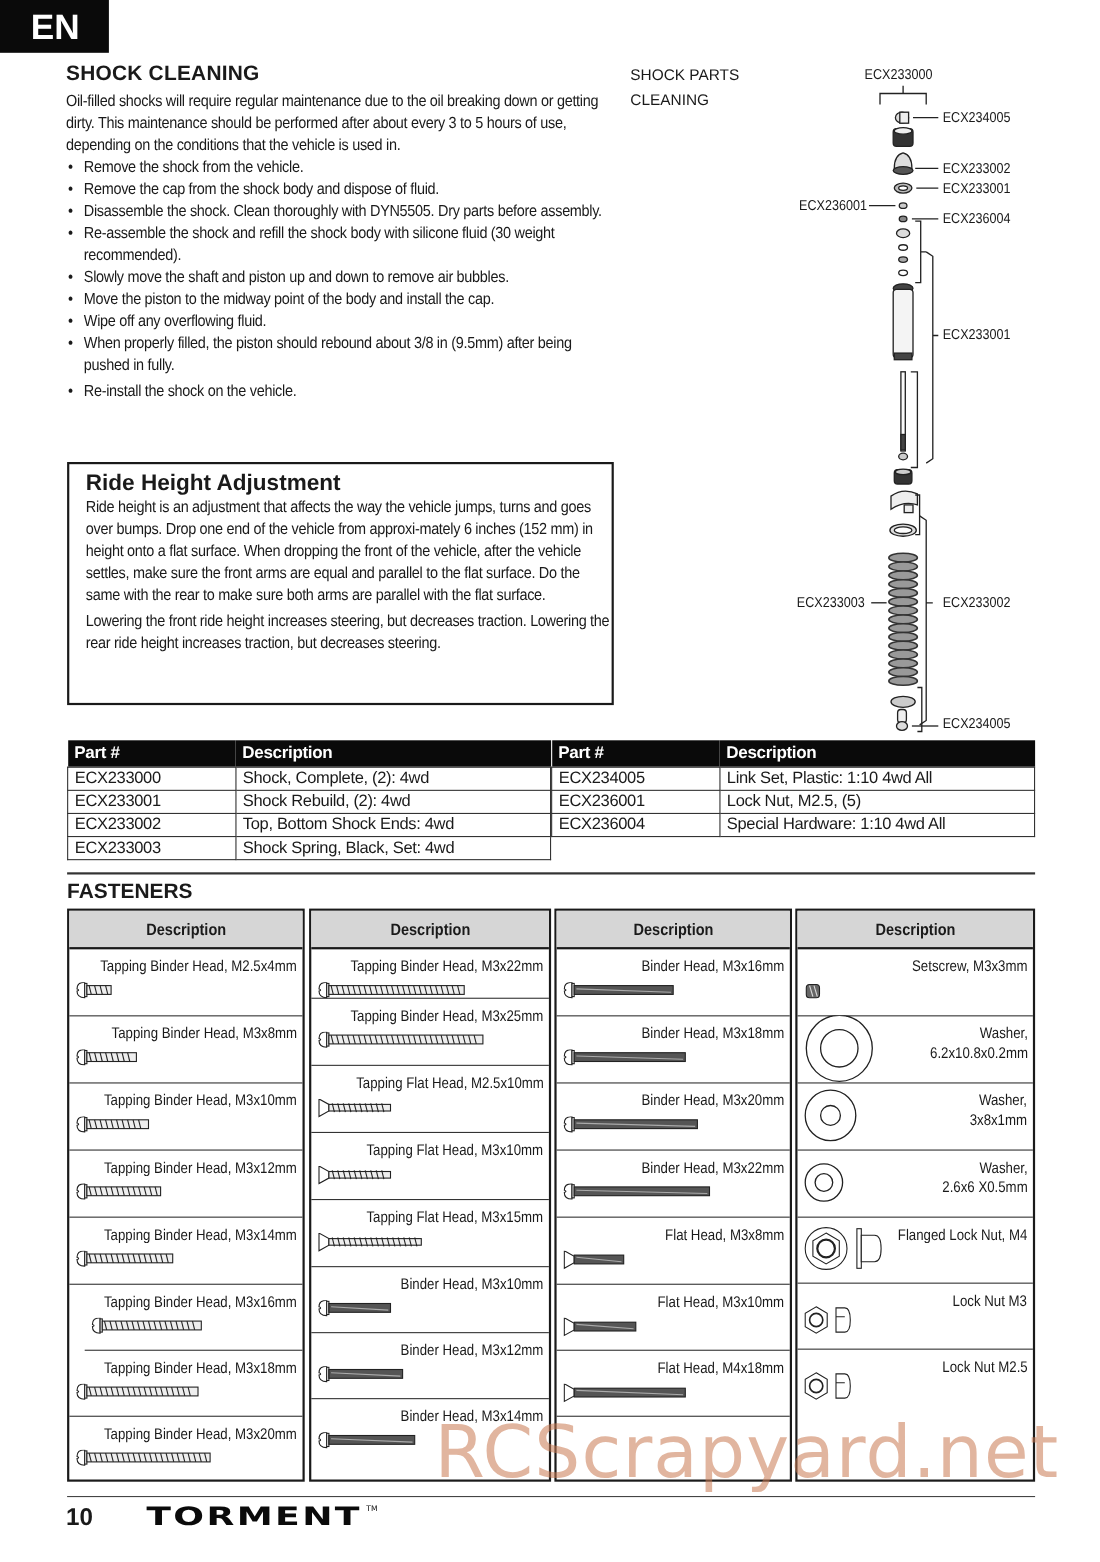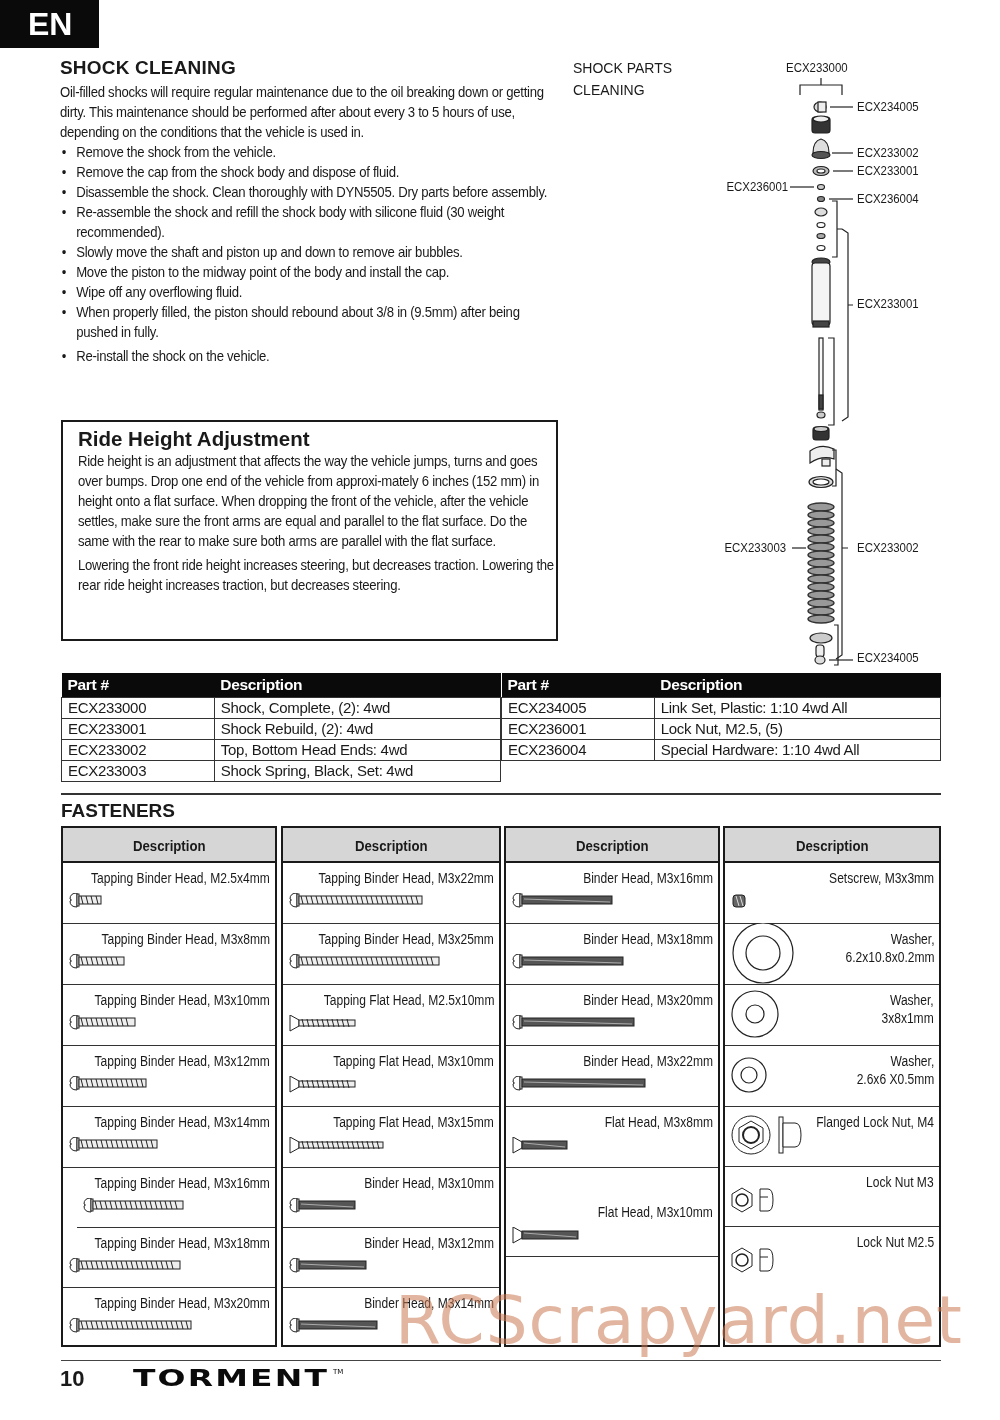--- a/index.html
+++ b/index.html
@@ -199,21 +199,21 @@
       <tr>
           <td>ECX233000</td>
           <td>Shock, Complete, (2): 4wd</td>
         </tr>
       <tr>
           <td>ECX233001</td>
           <td>Shock Rebuild, (2): 4wd</td>
         </tr>
       <tr>
           <td>ECX233002</td>
-          <td>Top, Bottom Head Ends: 4wd</td>
+          <td>Top, Bottom Shock Ends: 4wd</td>
         </tr>
       <tr>
           <td>ECX233003</td>
           <td>Shock Spring, Black, Set: 4wd</td>
         </tr>
     </tbody>
   </table>
   <table class="tr cond">
     <colgroup>
         <col style="width:153px">
@@ -416,21 +416,21 @@
           <line x1="97" y1="3" x2="99" y2="11" stroke="#222"></line>
           <line x1="102" y1="3" x2="104" y2="11" stroke="#222"></line>
           <line x1="107" y1="3" x2="109" y2="11" stroke="#222"></line>
           <line x1="112" y1="3" x2="114" y2="11" stroke="#222"></line>
           <line x1="117" y1="3" x2="119" y2="11" stroke="#222"></line>
         </svg>
       </div>
     </div>
     <div class="fcol" style="left: 220px; width: 220px;">
       <div class="fhead"><span>Description</span></div>
-      <div class="fcell" style="height: 61px;">
+      <div class="fcell" style="height: 45px;">
         <div class="flabel" style="white-space: pre;">Tapping Binder Head, M3x22mm</div>
         <svg width="141" height="19" viewBox="0 0 141 19" style="top: 30px; left: 6px;">
           <path d="M8 0 q-7 0 -7 6 q3 1 0 2 q0 6 7 6 z" fill="#fff" stroke="#222"></path>
           <rect x="8" y="1" width="2" height="12" fill="#fff" stroke="#222"></rect>
            <rect x="10" y="3" width="123" height="8" fill="#eee" stroke="#222"></rect>
           <line x1="12" y1="3" x2="14" y2="11" stroke="#222"></line>
           <line x1="17" y1="3" x2="19" y2="11" stroke="#222"></line>
           <line x1="22" y1="3" x2="24" y2="11" stroke="#222"></line>
           <line x1="27" y1="3" x2="29" y2="11" stroke="#222"></line>
           <line x1="32" y1="3" x2="34" y2="11" stroke="#222"></line>
@@ -614,26 +614,34 @@
         </svg>
       </div>
       <div class="fcell" style="height: 61px;">
         <div class="flabel" style="white-space: pre;">Flat Head, M3x8mm</div>
         <svg width="63" height="19" viewBox="0 0 63 19" style="top: 30px; left: 6px;">
           <path d="M1 0 L10 5 V11 L1 16 Z" fill="#fff" stroke="#222"></path>
           <rect x="10" y="4" width="45" height="8" fill="#555" stroke="#222"></rect>
           <line x1="12" y1="6" x2="53" y2="10" stroke="#aaa"></line>
         </svg>
       </div>
-      <div class="fcell" style="height: 60px; margin-top: 29px;">
+      <div class="fcell" style="height: 60px;">
         <div class="flabel" style="white-space: pre;">Flat Head, M3x10mm</div>
         <svg width="74" height="19" viewBox="0 0 74 19" style="top: 30px; left: 6px;">
           <path d="M1 0 L10 5 V11 L1 16 Z" fill="#fff" stroke="#222"></path>
           <rect x="10" y="4" width="56" height="8" fill="#555" stroke="#222"></rect>
           <line x1="12" y1="6" x2="64" y2="10" stroke="#aaa"></line>
+        </svg>
+      </div>
+      <div class="fcell" style="height: 60px;">
+        <div class="flabel" style="white-space: pre;">Flat Head, M4x18mm</div>
+        <svg width="119" height="19" viewBox="0 0 119 19" style="top: 30px; left: 6px;">
+          <path d="M1 0 L10 5 V11 L1 16 Z" fill="#fff" stroke="#222"></path>
+          <rect x="10" y="4" width="101" height="8" fill="#555" stroke="#222"></rect>
+          <line x1="12" y1="6" x2="109" y2="10" stroke="#aaa"></line>
         </svg>
       </div>
       <div class="fcell" style="height: 60px;">
         <div class="flabel" style="white-space: pre;"></div>
       </div>
     </div>
     <div class="fcol" style="left: 662px; width: 218px;">
       <div class="fhead"><span>Description</span></div>
       <div class="fcell" style="height: 61px;">
         <div class="flabel" style="white-space: pre;">Setscrew, M3x3mm</div>

